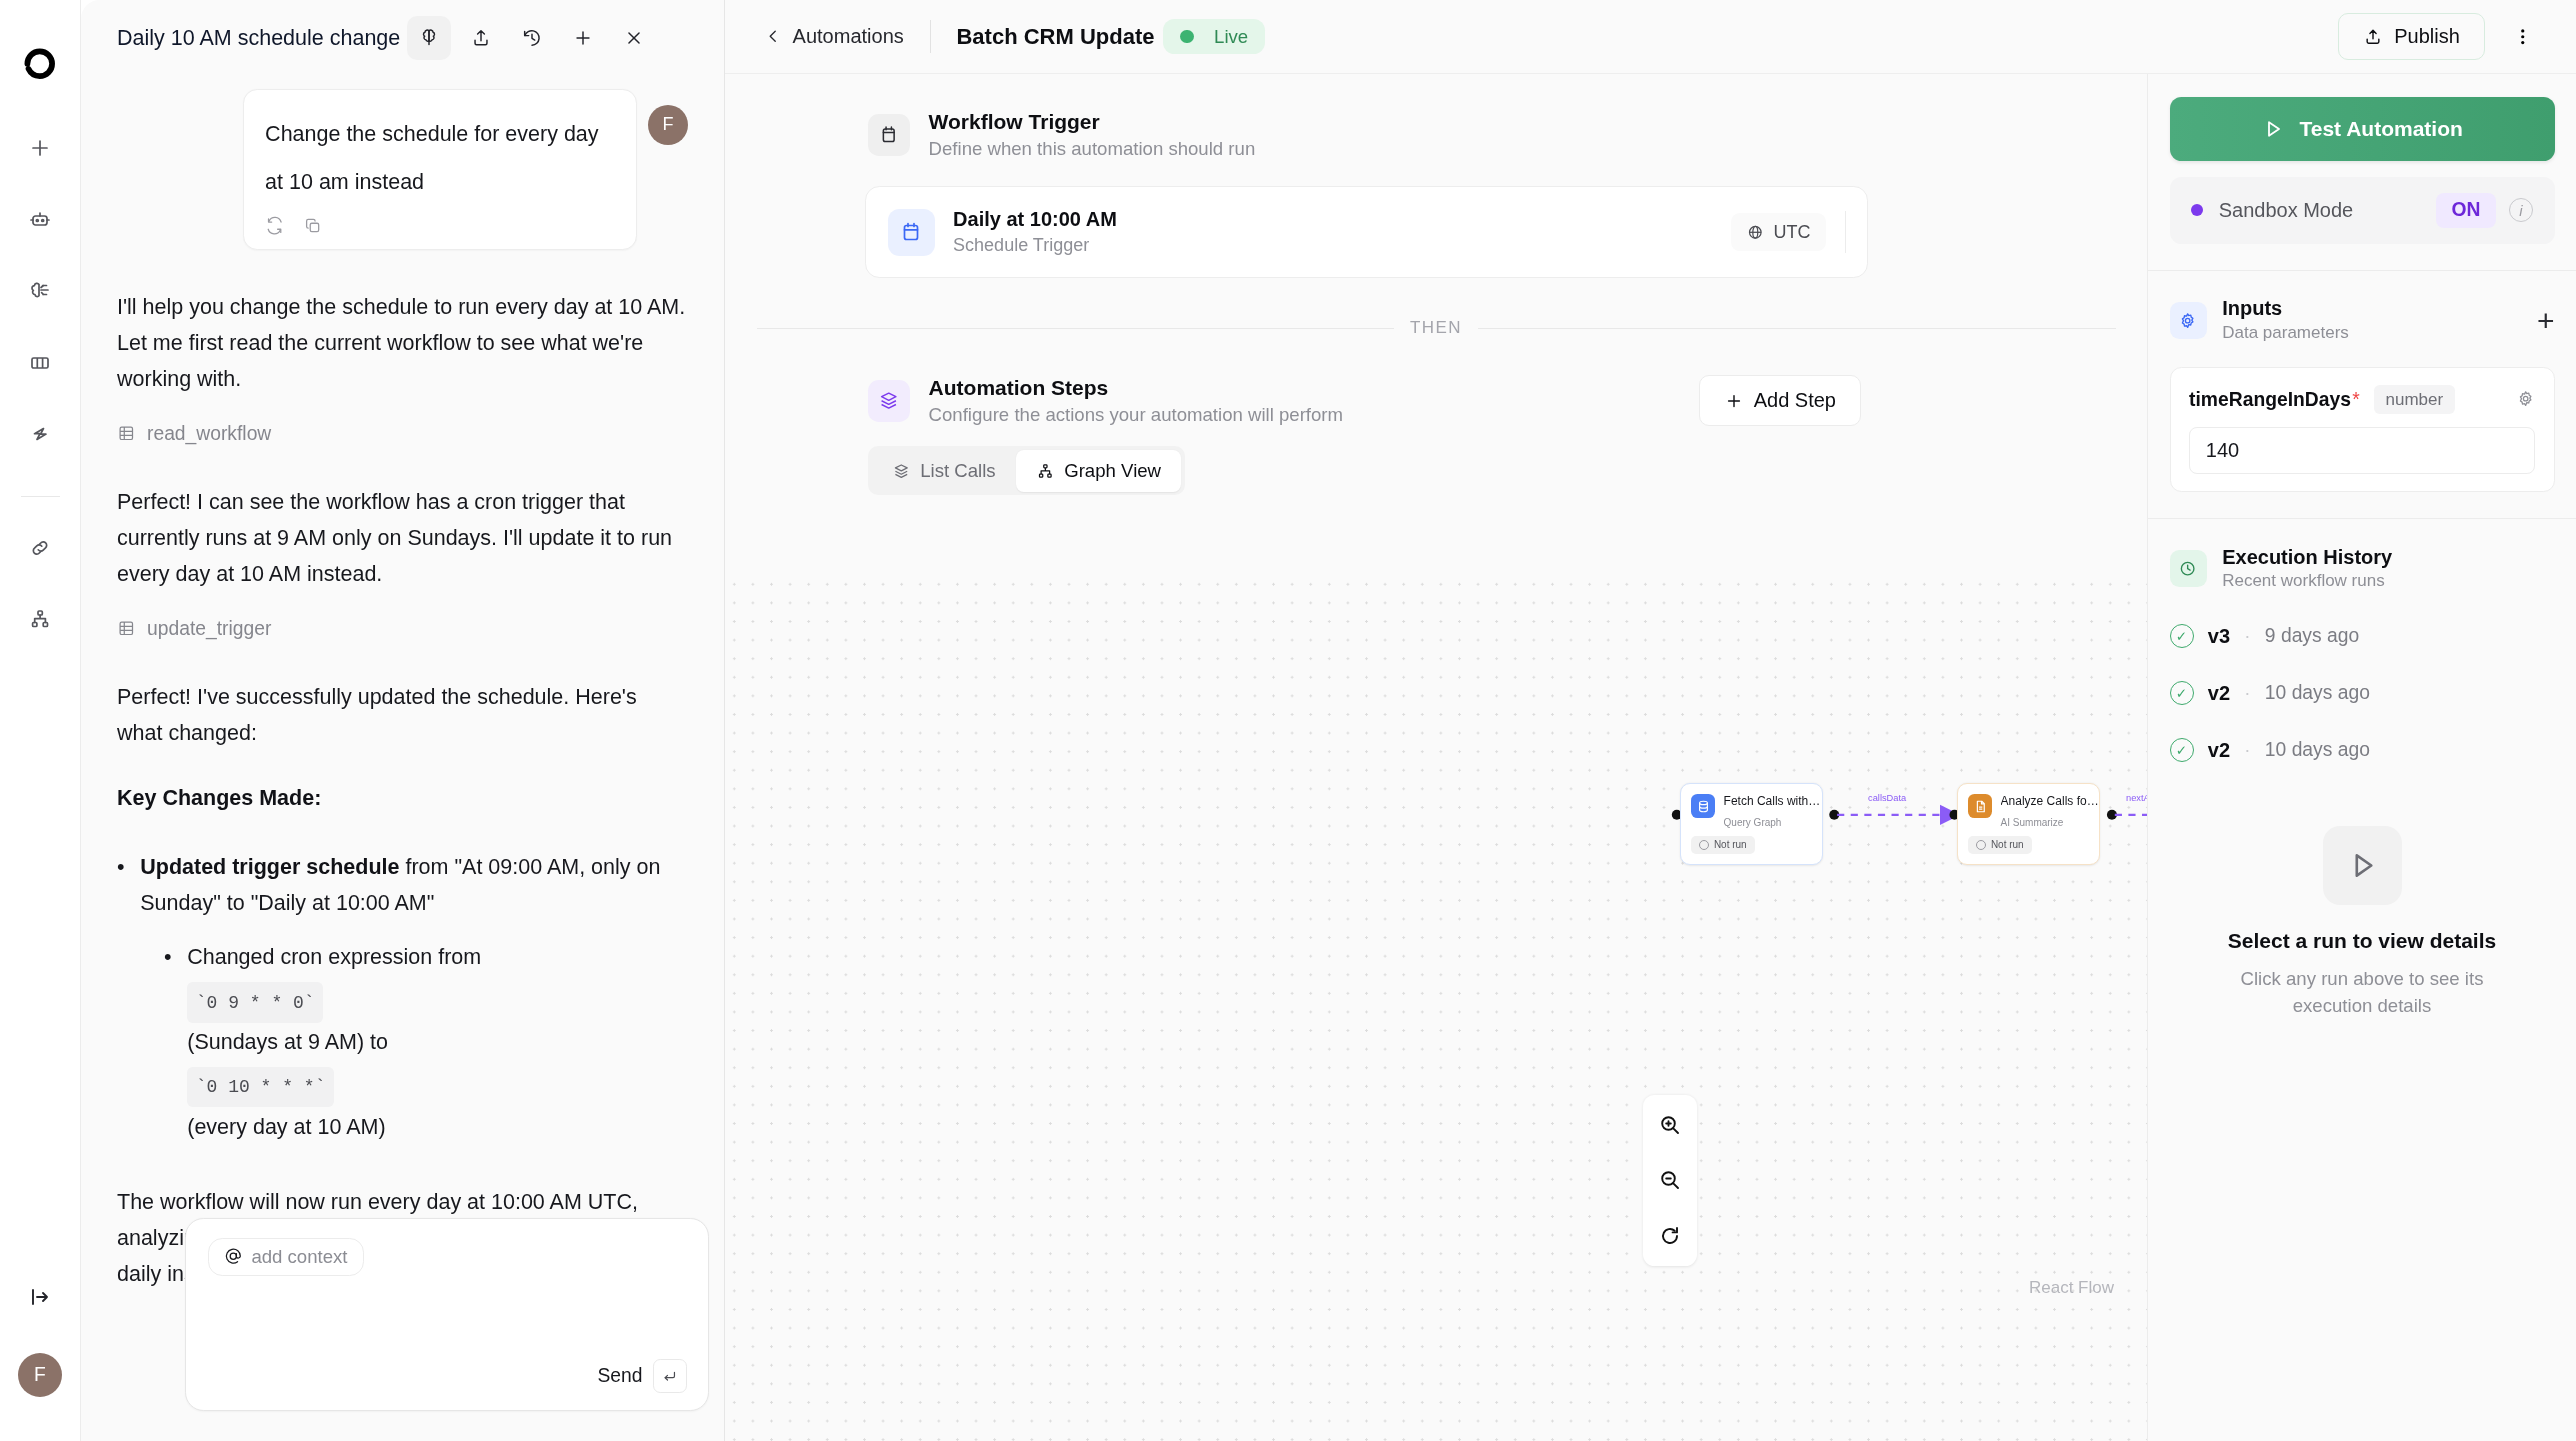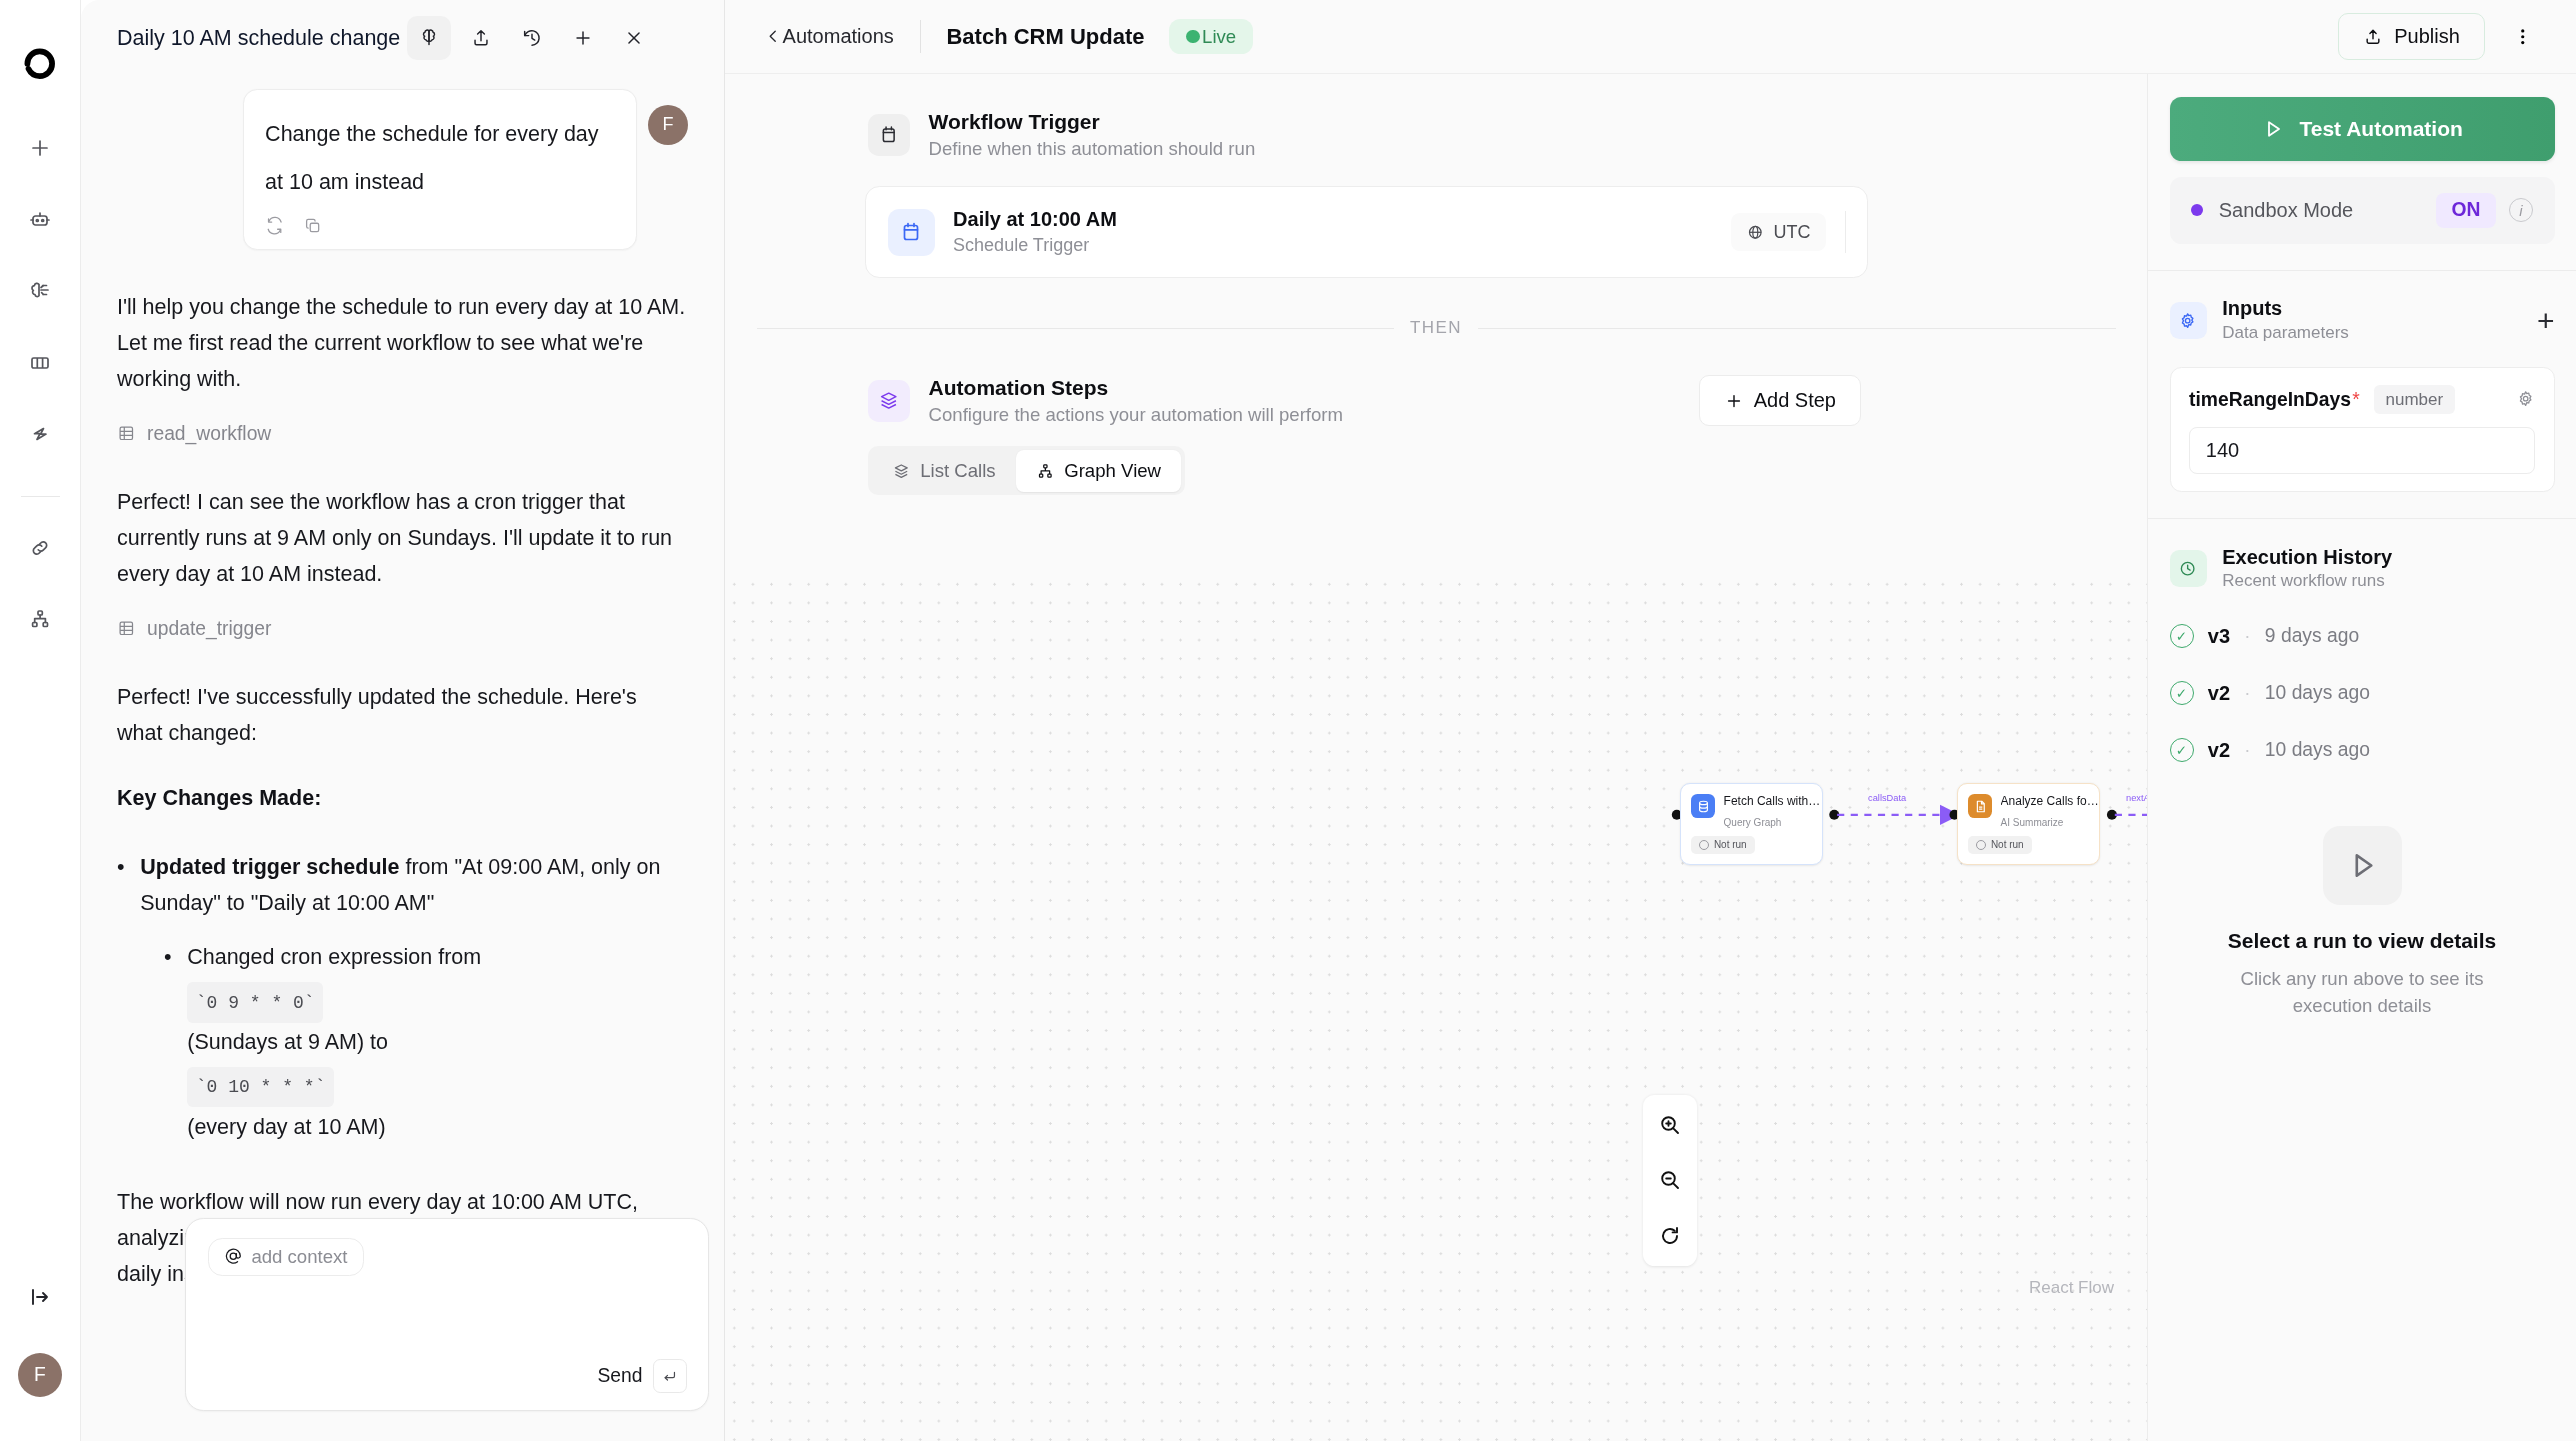--- a/index.html
+++ b/index.html
@@ -108,25 +108,25 @@
     border: 0.7px solid #e9e9e9; border-radius: 7.2px; width: 34px; height: 34px;
     display: flex; align-items: center; justify-content: center; color: #4b4c52; font-size: 17px;
   }
 
   
   .main { flex: 1 1 auto; height: 1441px; background: #fafafa; display: flex; flex-direction: column; position: relative; }
   .main-header {
     height: 74px; flex: 0 0 74px; display: flex; align-items: center;
     padding: 0 31.5px 0 39px; border-bottom: 0.7px solid #eeeeee; background: #fafafa;
   }
-  .crumb { display: flex; align-items: center; gap: 0; color: #26272d; font-size: 20px; cursor: pointer; }
+  .crumb { display: flex; align-items: center; gap: 10px; color: #26272d; font-size: 20px; cursor: pointer; }
   .crumb-sep { width: 0.7px; height: 33px; background: #e2e2e2; margin: 0 26px; }
   .main-title { font-size: 22px; font-weight: bold; color: #0d0e12; }
   .live-pill {
-    margin-left: 25px; display: inline-flex; align-items: center; gap: 2px;
+    margin-left: 9px; display: inline-flex; align-items: center; gap: 20px;
     background: #e4f6ea; border-radius: 11.4px; padding: 6.4px 17px;
     color: #2f8a55; font-size: 18.6px;
   }
   .live-dot { width: 13.6px; height: 13.6px; border-radius: 50%; background: #3cb371; }
   .hdr-spacer { flex: 1 1 auto; }
   .publish-btn {
     display: inline-flex; align-items: center; gap: 11.4px;
     border: 0.7px solid #d8ecdf; border-radius: 10px; background: #fafafa;
     padding: 11.4px 24px; font-size: 20px; color: #0d0e12; cursor: pointer; font-weight: 500;
   }

